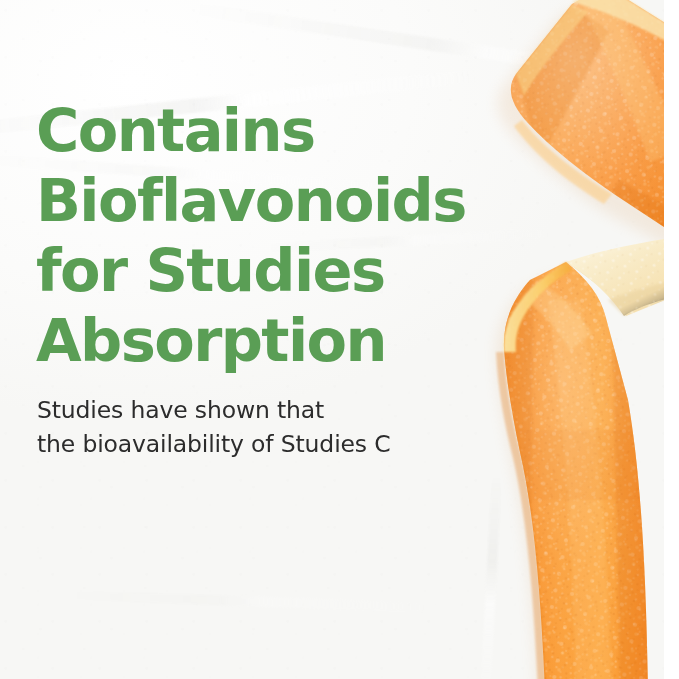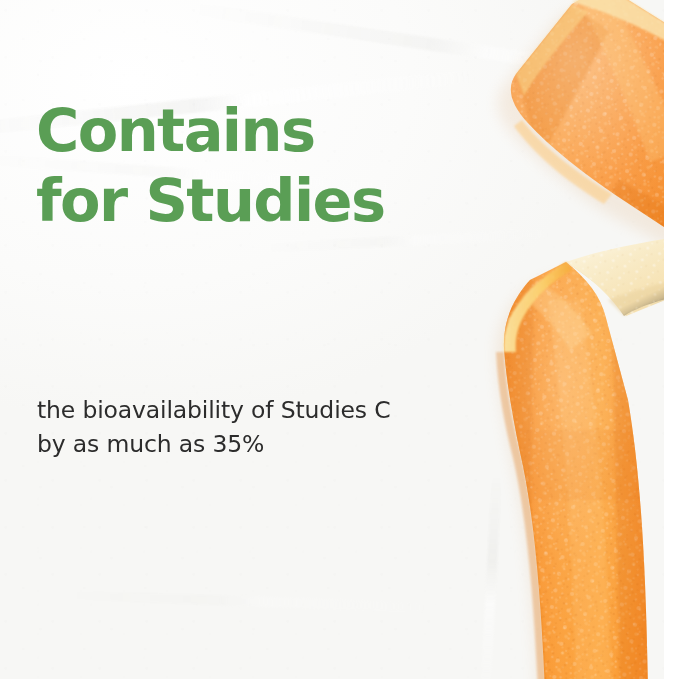--- a/index.html
+++ b/index.html
@@ -313,21 +313,23 @@
         <path d="M 504 352 C 506 392 513 424 521 456
                  C 535 516 542 600 546 692 L 538 692
                  C 534 602 527 518 513 458
                  C 505 426 498 392 496 352 Z" fill="#e0740f" opacity="0.30" filter="url(#tinyBlur)"></path>
       </g>
     </svg>
   </div>
 
   <h1 class="headline">
     <span class="hl-line">Contains</span>
+    <span class="hl-line">Bioflavonoids</span>
     <span class="hl-line">for Studies</span>
+    <span class="hl-line">Absorption</span>
   </h1>
 
   <p class="bodycopy">
+    <span class="bd-line">Studies have shown that</span>
     <span class="bd-line">the bioavailability of Studies C</span>
-    <span class="bd-line">by as much as 35%</span>
   </p>
 
 </div>
 
 </body></html>

